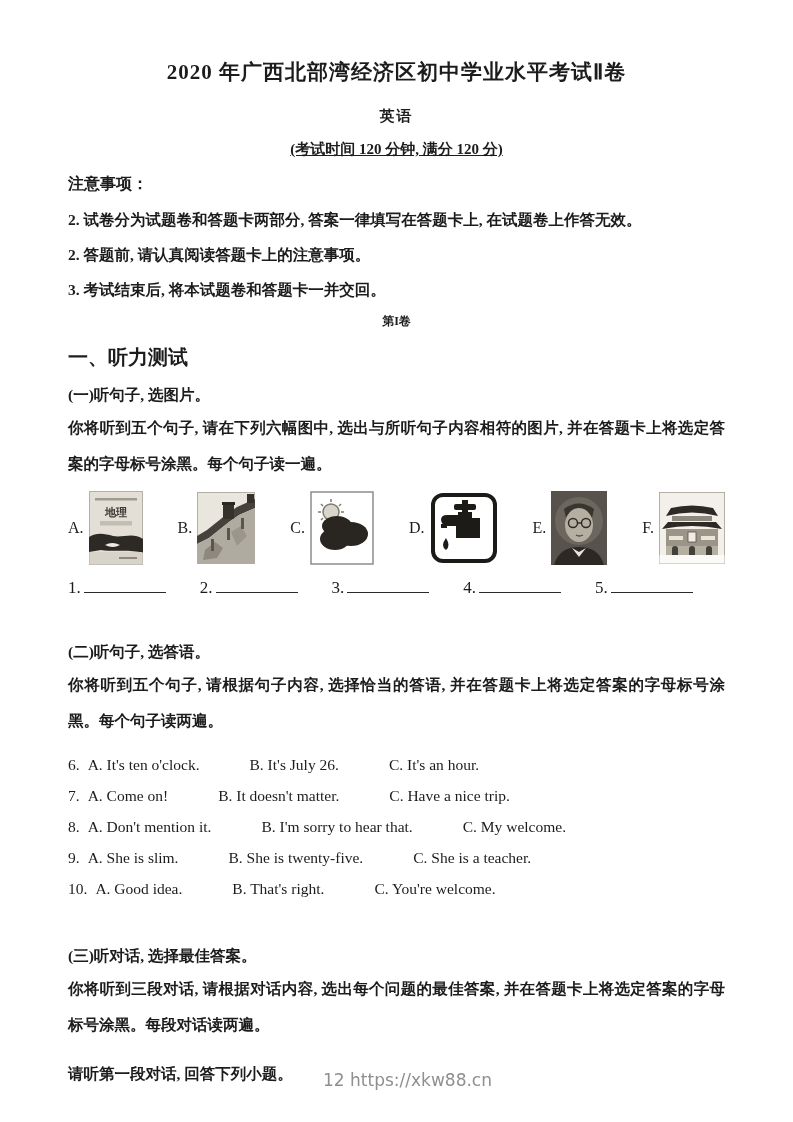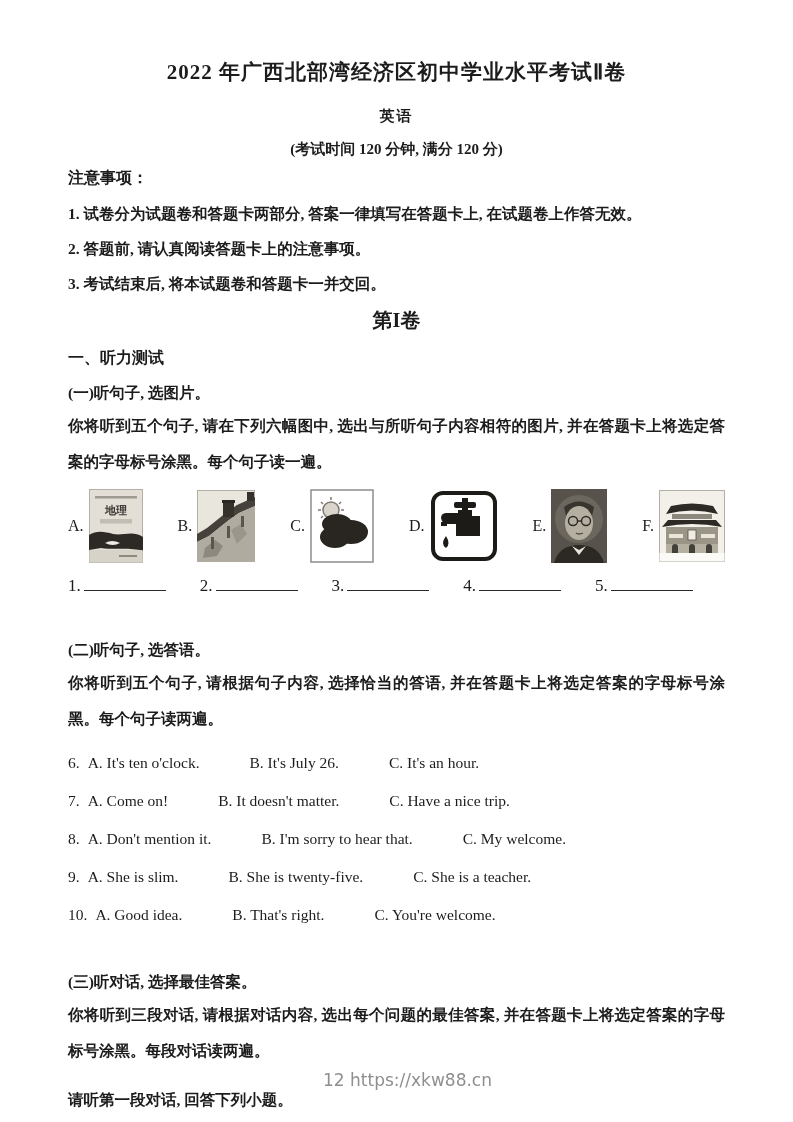--- a/index.html
+++ b/index.html
@@ -17,71 +17,72 @@
     text-align: center; font-size: 21px; font-weight: 700;
     letter-spacing: 1px;
   }
   .doc-subject {
     text-align: center; font-size: 15px; font-weight: 700;
     margin-top: 21px; letter-spacing: 2px;
   }
   .exam-info {
     text-align: center; font-size: 15px; font-weight: 700;
     margin-top: 14px;
-  }
-  .notice-heading { font-size: 16px; font-weight: 700; margin-top: 9px; }
+    text-decoration: underline;
+  }
+  .notice-heading { font-size: 16px; font-weight: 700; margin-top: 15px; }
   .notice-list .notice-item {
     font-size: 15.5px; font-weight: 700; margin-top: 14px; line-height: 21px;
   }
-  .volume-heading { text-align: center; font-size: 20px; font-weight: 700; margin-top: 13px; }
-  .section-heading { font-size: 16px; font-weight: 700; margin-top: 14px; }
+  .volume-heading { text-align: center; font-size: 12px; font-weight: 700; margin-top: 13px; }
+  .section-heading { font-size: 20px; font-weight: 700; margin-top: 14px; }
   .part-heading { font-size: 15.5px; font-weight: 700; margin-top: 14px; }
   .instructions {
     font-size: 15.5px; font-weight: 700; line-height: 36px;
     margin-top: 4px; text-align: justify;
   }
   .pic-row {
     margin-top: 9px;
     display: flex; align-items: center; justify-content: space-between;
   }
   .pic-option { display: flex; align-items: center; gap: 5px; }
   .pic-label { font-size: 16px; }
   .pic-option svg { display: block; }
   .blank-row { margin-top: 13px; display: flex; gap: 34px; font-size: 17px; }
   .blank { white-space: nowrap; }
   .blank-line {
     display: inline-block; width: 82px; height: 13px;
     border-bottom: 1px solid #2a2a2a; margin-left: 3px;
   }
   .part2 { margin-top: 44px; }
   .q-list { margin-top: 10px; }
-  .q-row { font-size: 15.5px; margin-top: 7px; height: 31px; line-height: 31px; white-space: nowrap; }
+  .q-row { font-size: 15.5px; margin-top: 0; height: 31px; line-height: 31px; white-space: nowrap; }
   .q-num { margin-right: 8px; }
   .q-opt { margin-right: 50px; }
   .q-opt.q-last { margin-right: 0; }
   .part3 { margin-top: 42px; }
   .sub-instruction { font-size: 15.5px; font-weight: 700; margin-top: 16px; line-height: 30px; }
   .footer {
     position: absolute; left: 11px; bottom: 32px; width: 100%;
     text-align: center; color: #8f8f8f;
     font-family: "DejaVu Sans", sans-serif; font-size: 17px;
   }
 </style>
 </head>
 <body>
 
 <div class="page">
 
-  <h1 class="doc-title">2022 年广西北部湾经济区初中学业水平考试Ⅱ卷</h1>
+  <h1 class="doc-title">2020 年广西北部湾经济区初中学业水平考试Ⅱ卷</h1>
   <h2 class="doc-subject">英语</h2>
   <div class="exam-info">(考试时间 120 分钟, 满分 120 分)</div>
 
   <div class="notice-heading">注意事项：</div>
   <div class="notice-list">
-    <div class="notice-item">1. 试卷分为试题卷和答题卡两部分, 答案一律填写在答题卡上, 在试题卷上作答无效。</div>
+    <div class="notice-item">2. 试卷分为试题卷和答题卡两部分, 答案一律填写在答题卡上, 在试题卷上作答无效。</div>
     <div class="notice-item">2. 答题前, 请认真阅读答题卡上的注意事项。</div>
     <div class="notice-item">3. 考试结束后, 将本试题卷和答题卡一并交回。</div>
   </div>
 
   <div class="volume-heading">第I卷</div>
   <div class="section-heading">一、听力测试</div>
 
   <div class="part1">
     <div class="part-heading">(一)听句子, 选图片。</div>
     <div class="instructions">你将听到五个句子, 请在下列六幅图中, 选出与所听句子内容相符的图片, 并在答题卡上将选定答案的字母标号涂黑。每个句子读一遍。</div>

